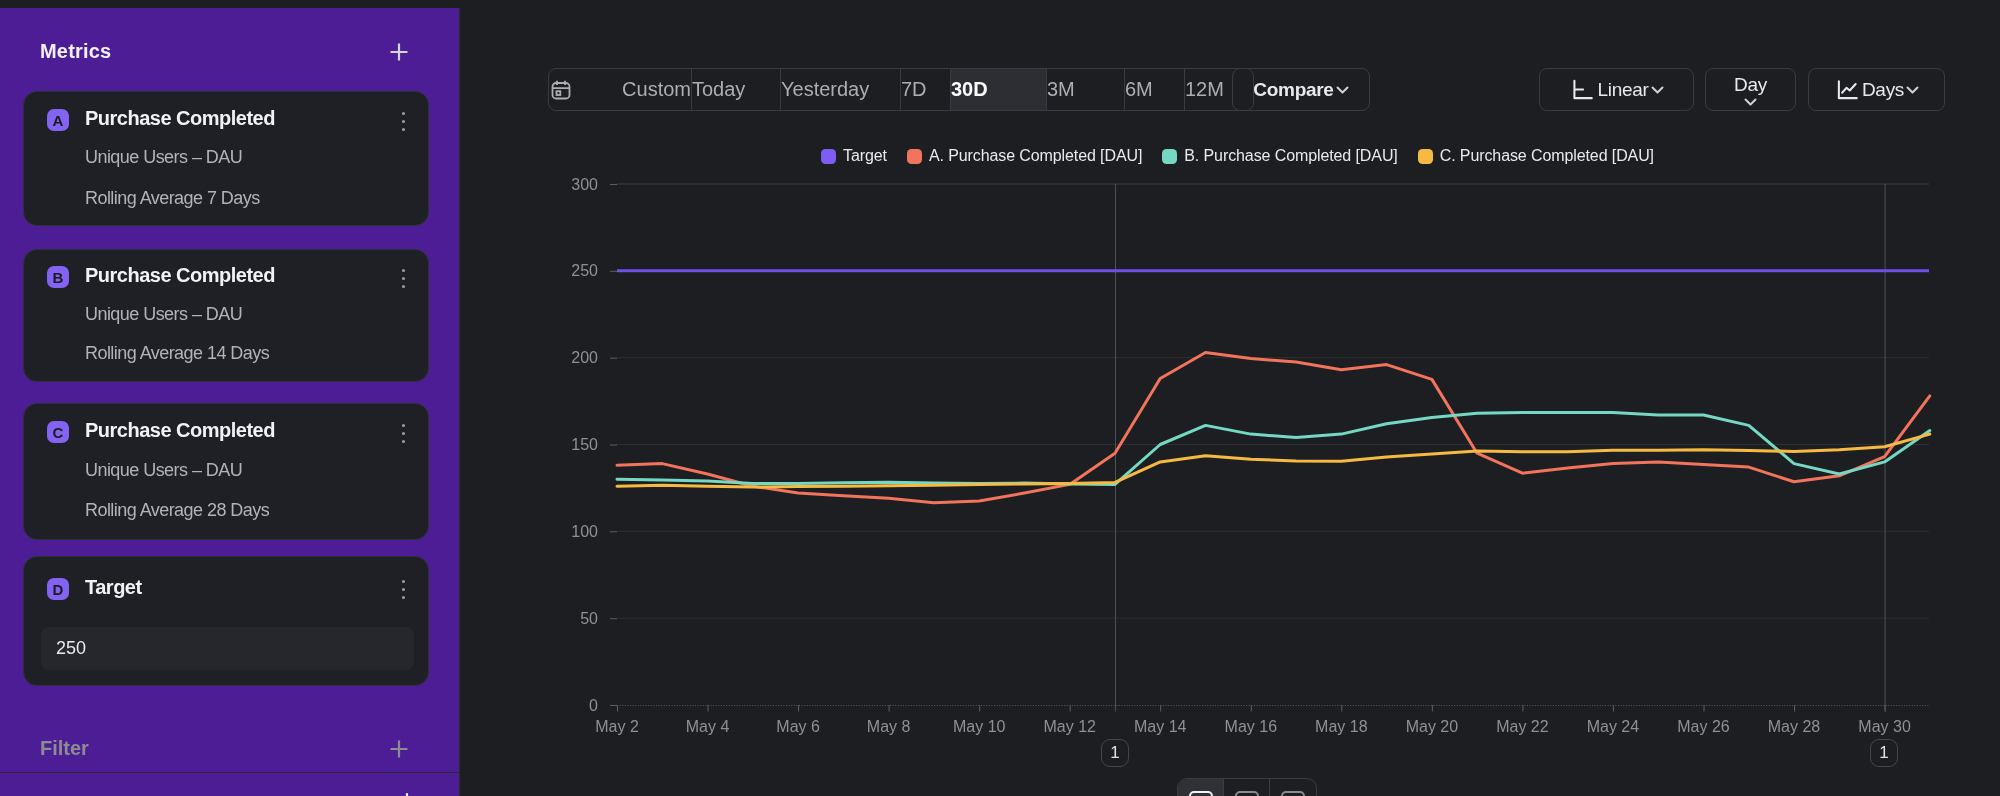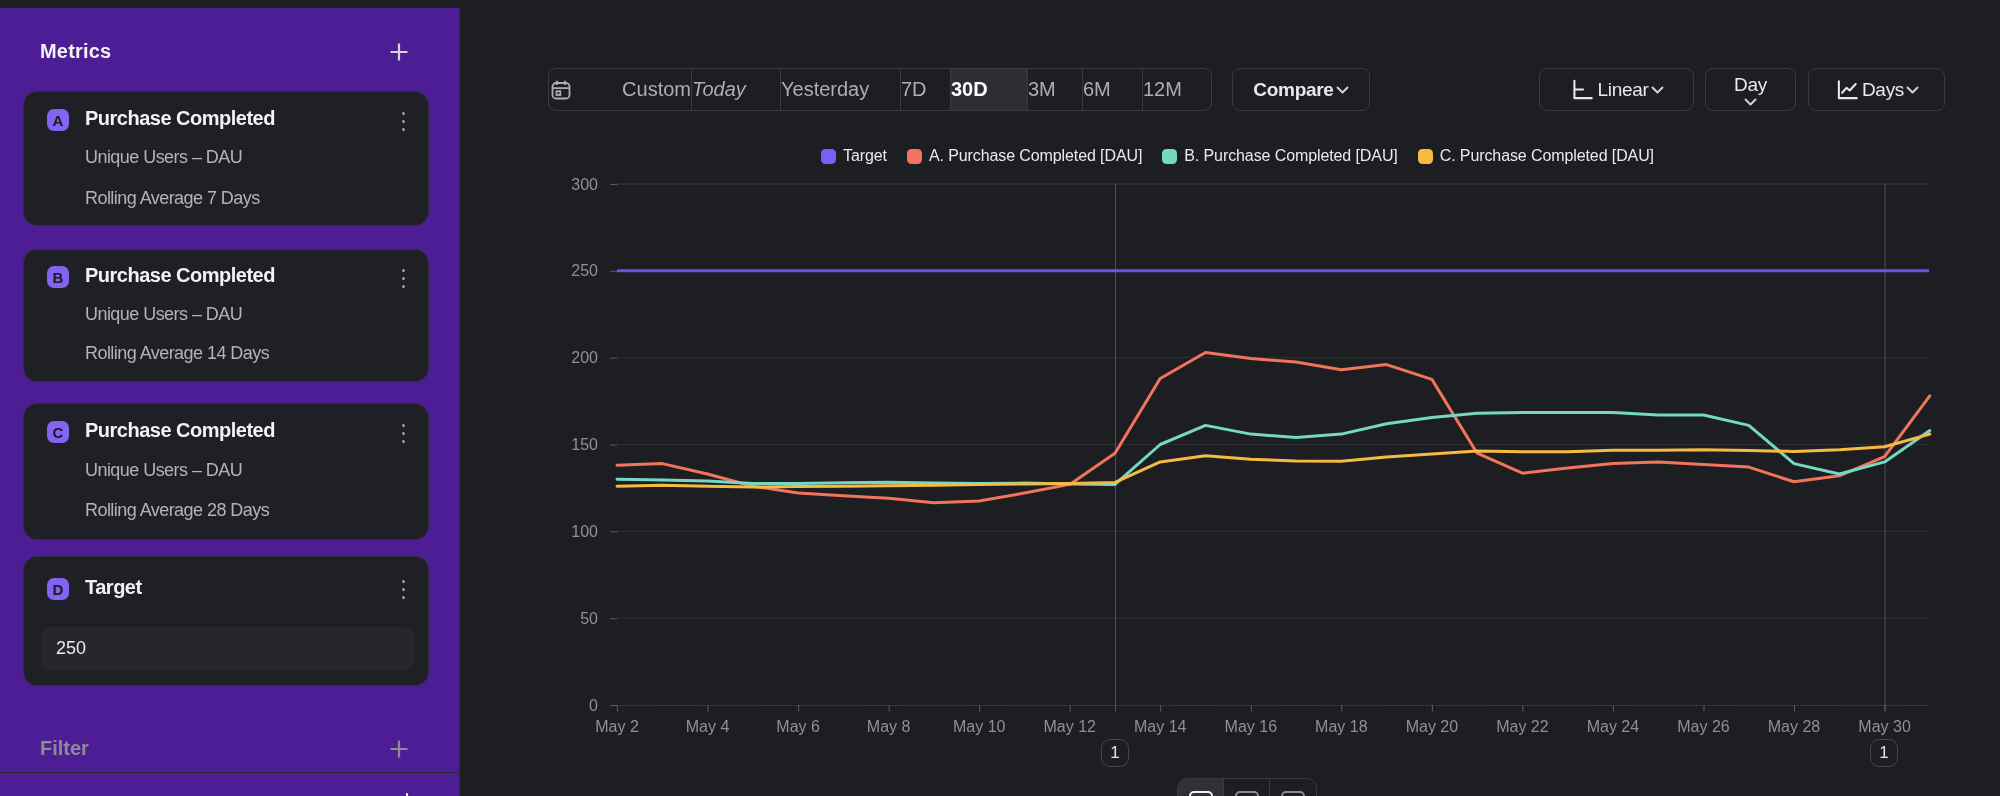--- a/index.html
+++ b/index.html
@@ -112,25 +112,25 @@
 
 <div class="seg-group">
   <div class="seg" style="width:143px;">
     <svg width="24" height="24" viewBox="0 0 24 24" fill="none" stroke="#acaeb3" stroke-width="1.8">
       <rect x="3.5" y="5" width="17" height="15.5" rx="3.5"></rect>
       <path d="M3.5 10.2 H20.5 M8 2.8 V7 M16 2.8 V7"></path>
       <rect x="7.5" y="13.2" width="3.8" height="3.8"></rect>
     </svg>
     <span>Custom</span>
   </div>
-  <div class="seg" style="width:89px;font-style:italic;">Today</div>
+  <div class="seg" style="width:89px;">Today</div>
   <div class="seg" style="width:120px;">Yesterday</div>
   <div class="seg" style="width:50px;">7D</div>
-  <div class="seg active" style="width:77px;">30D</div>
-  <div class="seg" style="width:55px;">3M</div>
+  <div class="seg active" style="width:96px;">30D</div>
+  <div class="seg" style="width:78px;">3M</div>
   <div class="seg" style="width:60px;">6M</div>
   <div class="seg" style="width:68px;">12M</div>
 </div>
 
 <div class="btn" style="left:1232px; width:138px;">
   <span class="bold">Compare</span>
   <svg width="13" height="8" viewBox="0 0 13 8" fill="none">
       <path d="M1.5 1.5 L6.5 6.5 L11.5 1.5" stroke="#d0d1d5" stroke-width="2" stroke-linecap="round" stroke-linejoin="round"></path>
     </svg>
 </div>

